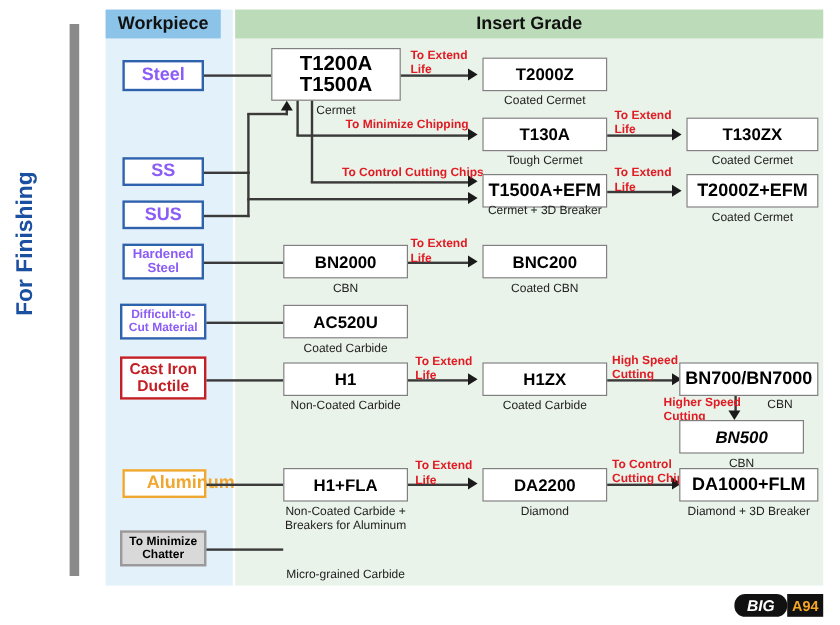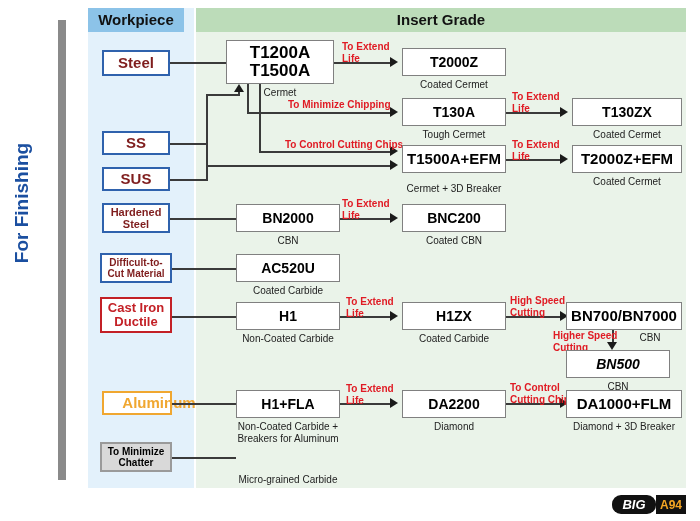--- a/index.html
+++ b/index.html
@@ -29,21 +29,21 @@
   .node{position:absolute;background:#ffffff;border:1px solid #808080;
         box-sizing:border-box;display:flex;align-items:center;justify-content:center;
         text-align:center;font-weight:bold;color:#000;line-height:1.05;}
   .node.grade{font-size:14px;}
   .node.two-line{font-size:17px;flex-direction:column;}
 
   
   .wp{position:absolute;background:#ffffff;box-sizing:border-box;
       display:flex;align-items:center;justify-content:center;text-align:center;
       font-weight:bold;line-height:1.1;}
-  .wp.blue{border:2px solid #2f62ad;color:#7f1d1d;}
+  .wp.blue{border:2px solid #2f62ad;color:#8b5cf6;}
   .wp.red{border:2px solid #c32026;color:#c32026;}
   .wp.orange{border:2px solid #f0a730;color:#f0a730;}
   .wp.gray{border:2px solid #9a9a9a;color:#000;background:#d9d9d9;}
 
   
   .cap{position:absolute;font-size:10px;color:#222;text-align:center;line-height:1.2;
        font-weight:normal;white-space:nowrap;}
 
   
   .ann{position:absolute;font-size:10px;color:#e01b24;font-weight:bold;
@@ -152,21 +152,21 @@
   <div class="arrow-r" style="left:390px;top:160px;"></div>
 
   <div class="v" style="left:259px;top:84px;height:68px;"></div>
   <div class="h" style="left:259px;top:151px;width:133px;"></div>
   <div class="arrow-r" style="left:390px;top:146px;"></div>
   <div class="ann" style="left:285px;top:139px;">To Control Cutting Chips</div>
 
   <div class="node grade" style="left:402px;top:145px;width:104px;height:28px;font-size:15px;">
     <span>T1500A+EFM</span>
   </div>
-  <div class="cap" style="left:394px;top:183px;width:120px;">Cermet + 3D Breaker</div>
+  <div class="cap" style="left:394px;top:170px;width:120px;">Cermet + 3D Breaker</div>
 
   <div class="h" style="left:506px;top:159px;width:56px;"></div>
   <div class="arrow-r" style="left:560px;top:154px;"></div>
   <div class="ann" style="left:512px;top:139px;">
     <span>To Extend</span><br>
     <span>Life</span>
   </div>
 
   <div class="node grade" style="left:572px;top:145px;width:110px;height:28px;font-size:15px;">
     <span>T2000Z+EFM</span>

